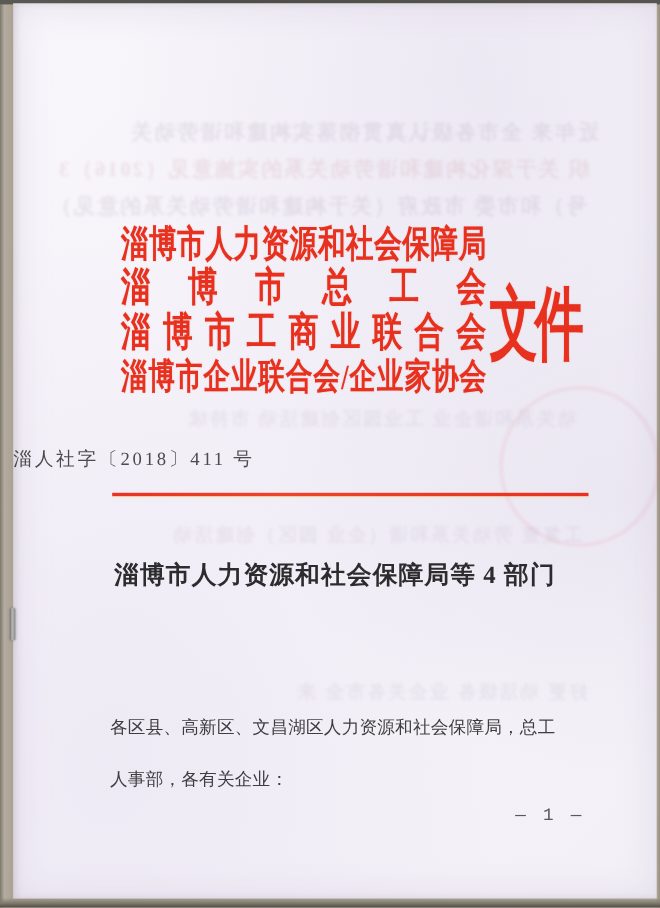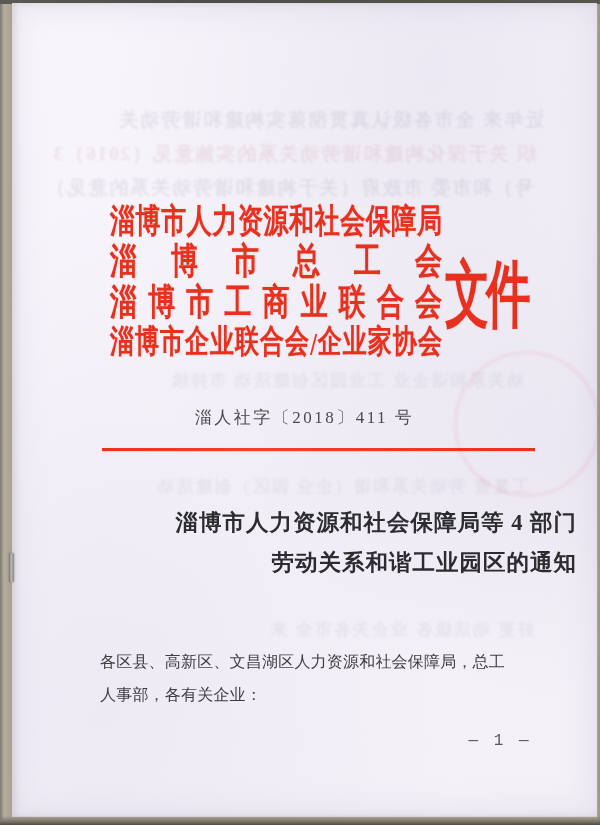--- a/index.html
+++ b/index.html
@@ -72,43 +72,43 @@
   .hl4{font-size:24px;height:37px;}
   .doc-type{
     position:absolute;left:433px;top:243px;
     font-size:47px;font-weight:bold;color:#e7311e;
     letter-spacing:-3px;white-space:nowrap;
     transform:scale(0.94,1.55);transform-origin:top left;
     text-shadow:0 0 1px rgba(231,49,30,.4);
   }
   .doc-number{
     position:absolute;left:0;top:403px;width:585px;
-    text-align:center;
+    text-align:left;
     font-size:17px;letter-spacing:2.5px;color:#4b4a4c;
   }
   .red-rule{
     position:absolute;left:90px;top:445px;width:433px;height:3px;
     background:linear-gradient(to right,#ea3220,#f14327 35%,#ec3a22 70%,#e93120);
     box-shadow:0 1px 0 rgba(233,188,70,.35);
   }
   
   .doc-title{
     position:absolute;left:20px;top:500px;width:545px;
-    text-align:right;color:#2c2c2e;font-weight:bold;
+    text-align:center;color:#2c2c2e;font-weight:bold;
     font-size:22.5px;line-height:40px;letter-spacing:1px;
   }
   
   .body-text{
     position:absolute;left:88px;top:643px;width:456px;
     color:#3e3e40;font-size:16px;line-height:32.5px;
     letter-spacing:0.2px;
     text-align:right;
   }
   .body-line{white-space:nowrap;display:flex;justify-content:space-between;}
-  .body-line:last-child{justify-content:flex-start;}
+  .body-line:last-child{justify-content:flex-start;margin-top:15px;}
   
   .page-number{
     position:absolute;left:398px;top:729px;width:180px;
     text-align:center;
     font-size:16px;letter-spacing:3px;color:#58585a;
     font-family:"Liberation Mono", monospace;
   }
 </style>
 </head>
 <body>
@@ -180,21 +180,20 @@
         </div>
     </div>
     <div class="doc-type">文件</div>
 
     <div class="doc-number">淄人社字〔2018〕411 号</div>
 
     <div class="red-rule"></div>
 
     <div class="doc-title">
       <div>淄博市人力资源和社会保障局等 4 部门</div>
-      <div>劳动关系和谐工业园区的通知</div>
     </div>
 
     <div class="body-text">
       <div class="body-line">各区县、高新区、文昌湖区人力资源和社会保障局，总工</div>
       <div class="body-line">人事部，各有关企业：</div>
     </div>
 
     <div class="page-number">— 1 —</div>
 
   </div>

